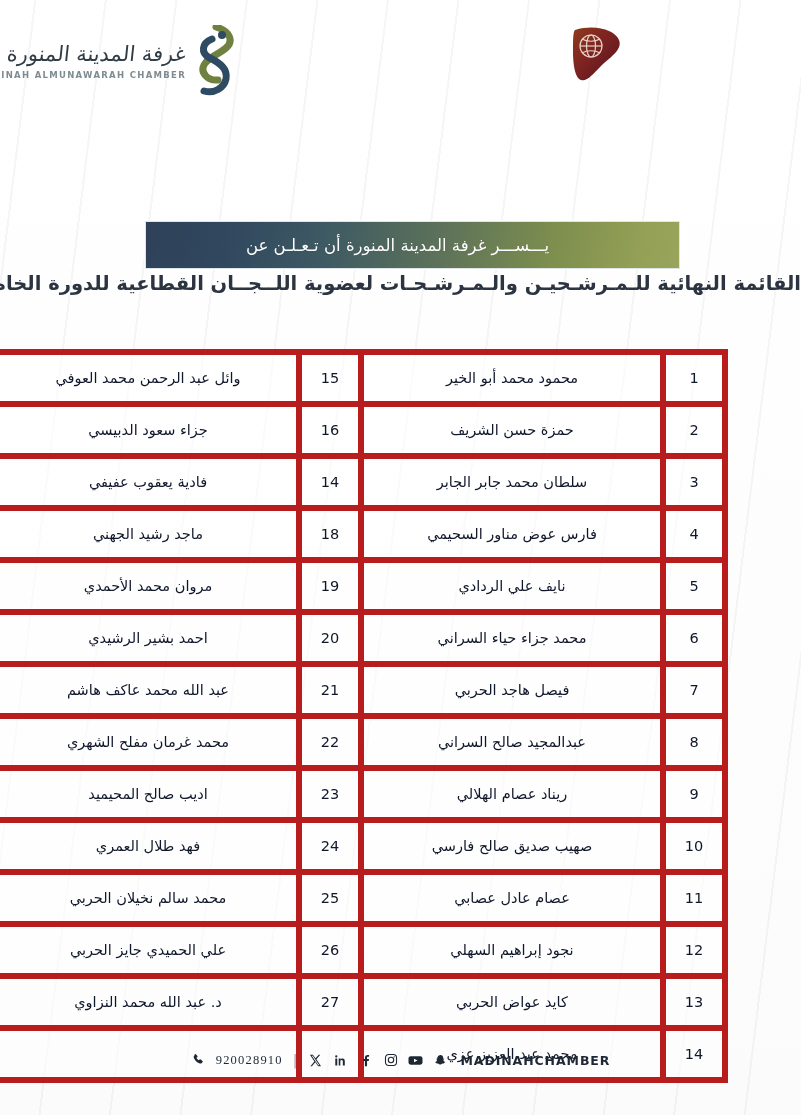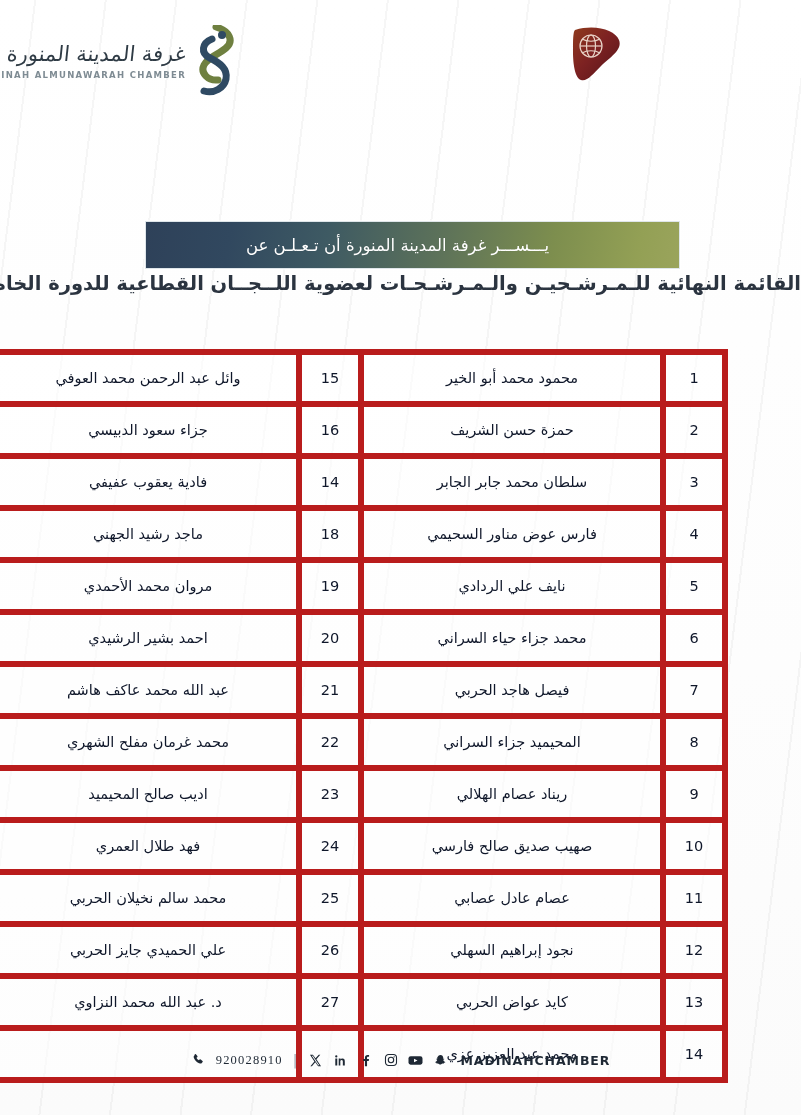--- a/index.html
+++ b/index.html
@@ -337,21 +337,21 @@
         <td class="name">احمد بشير الرشيدي</td>
       </tr>
       <tr>
         <td class="num">7</td>
         <td class="name">فيصل هاجد الحربي</td>
         <td class="num">21</td>
         <td class="name">عبد الله محمد عاكف هاشم</td>
       </tr>
       <tr>
         <td class="num">8</td>
-        <td class="name">المحيميد جزاء السراني</td>
+        <td class="name">عبدالمجيد صالح السراني</td>
         <td class="num">22</td>
         <td class="name">محمد غرمان مفلح الشهري</td>
       </tr>
       <tr>
         <td class="num">9</td>
         <td class="name">ريناد عصام الهلالي</td>
         <td class="num">23</td>
         <td class="name">اديب صالح المحيميد</td>
       </tr>
       <tr>

